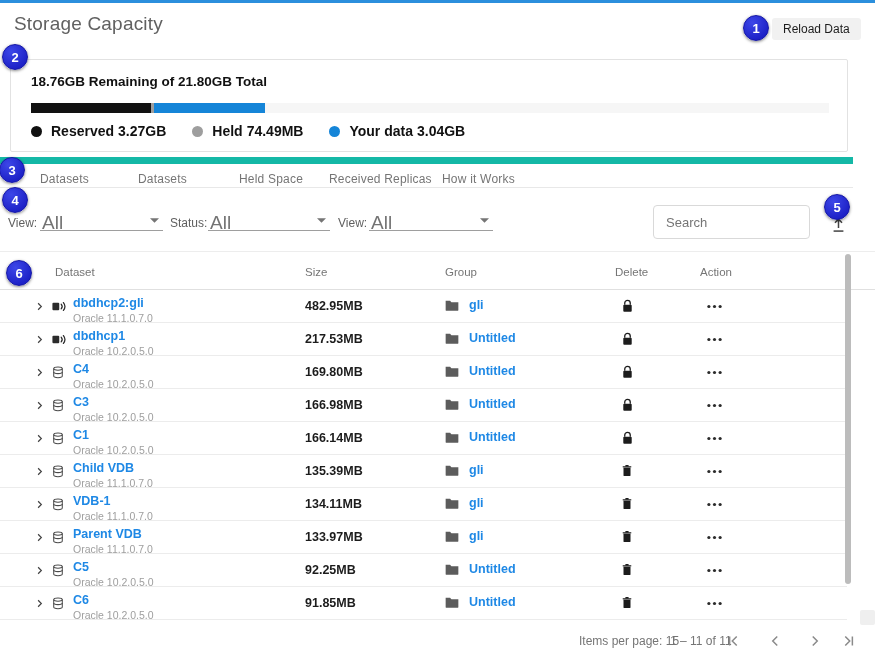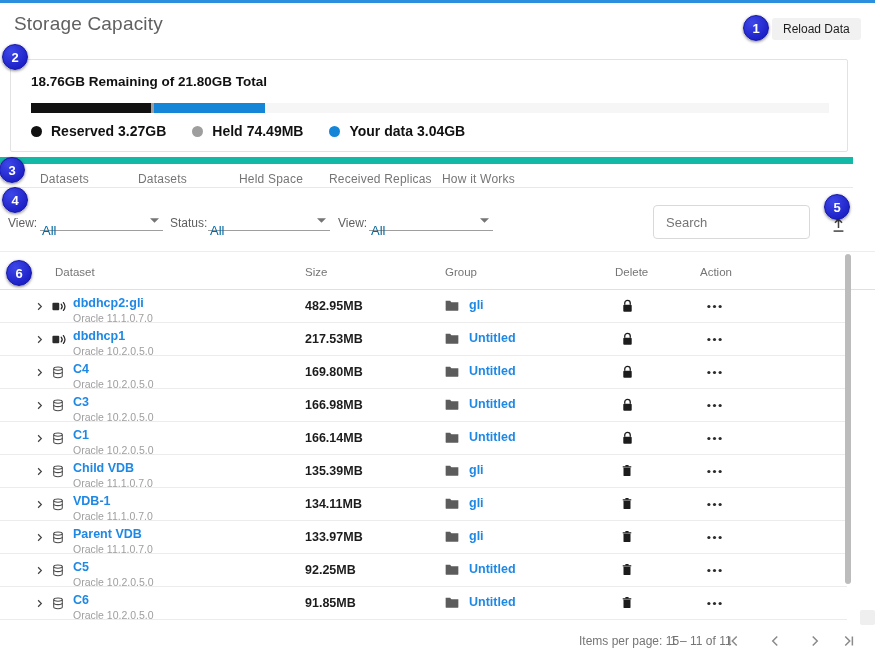--- a/index.html
+++ b/index.html
@@ -31,21 +31,21 @@
   .legend-item .lv { margin-left:4px; }
 
   
   .tabs { position:absolute; left:0; top:157px; width:853px; height:31px; border-top:7px solid #14b8a6; border-bottom:1px solid #e8e8e8; }
   .tab { position:absolute; top:8px; font-size:12px; color:#757575; cursor:pointer; letter-spacing:.2px; }
 
   
   .filters { position:absolute; left:0; top:189px; width:875px; height:63px; border-bottom:1px solid #ededed; }
   .f-label { position:absolute; top:27px; font-size:12px; color:#5f5f5f; }
   .f-select { position:absolute; top:20px; height:22px; border-bottom:1px solid #9e9e9e; cursor:pointer; }
-  .f-select .val { position:absolute; left:2px; top:14px; font-size:13px; color:#0369a1; }
+  .f-select .val { position:absolute; left:2px; top:3px; font-size:19px; color:#737373; }
   .f-select .arr { position:absolute; right:4px; top:9px; line-height:0; }
   .search-box { position:absolute; left:653px; top:16px; width:157px; height:34px; border:1px solid #d9d9d9; border-radius:4px;
     font-family:inherit; font-size:13px; color:#1c1c1c; padding:0 12px; outline:none; background:#fff; }
   .search-box::placeholder { color:#757575; }
   .upload-btn { position:absolute; left:829px; top:26px; line-height:0; cursor:pointer; background:none; border:none; padding:2px; }
 
   
   .thead { position:absolute; left:0; top:252px; width:875px; height:38px; border-bottom:1px solid #e0e0e0; }
   .th { position:absolute; top:14px; font-size:11.5px; color:#757575; }
   .th-dataset { left:55px; } .th-size { left:305px; } .th-group { left:445px; } .th-delete { left:615px; } .th-action { left:700px; }

